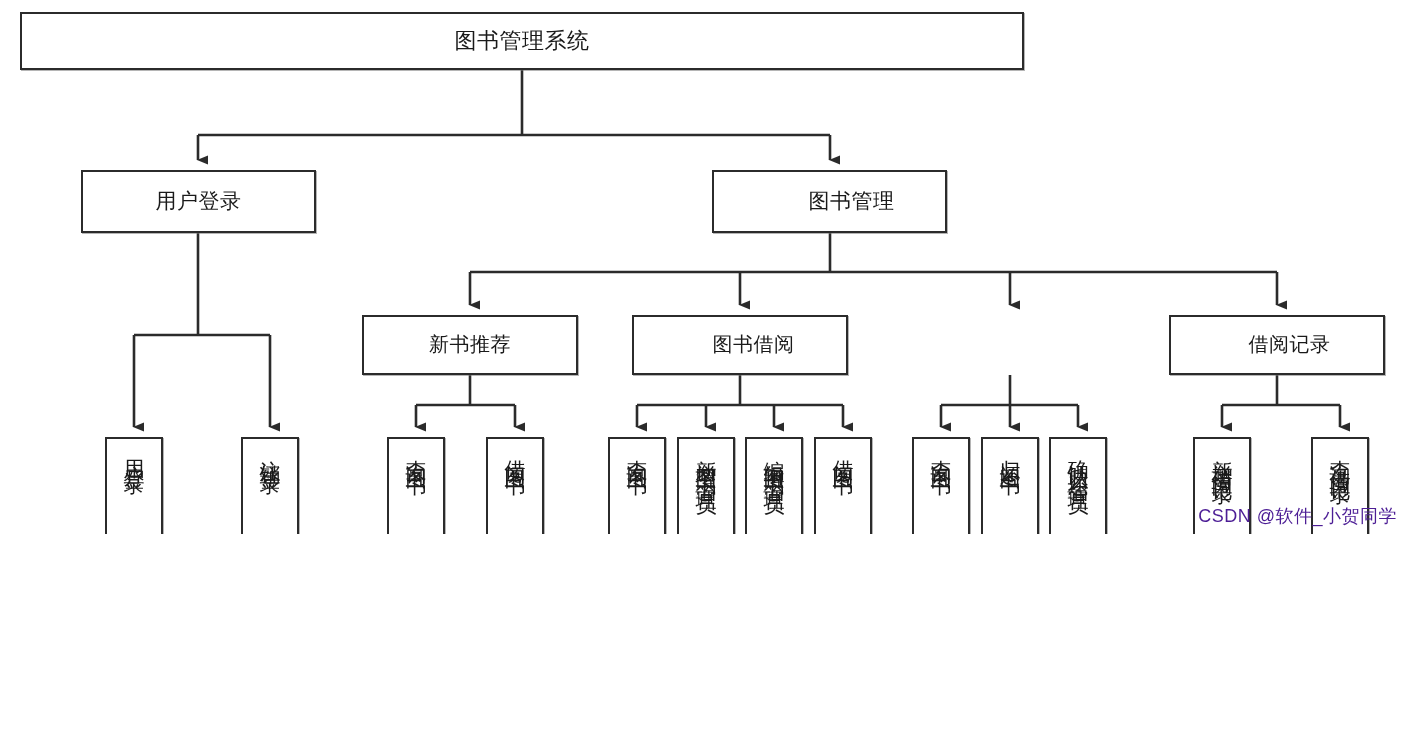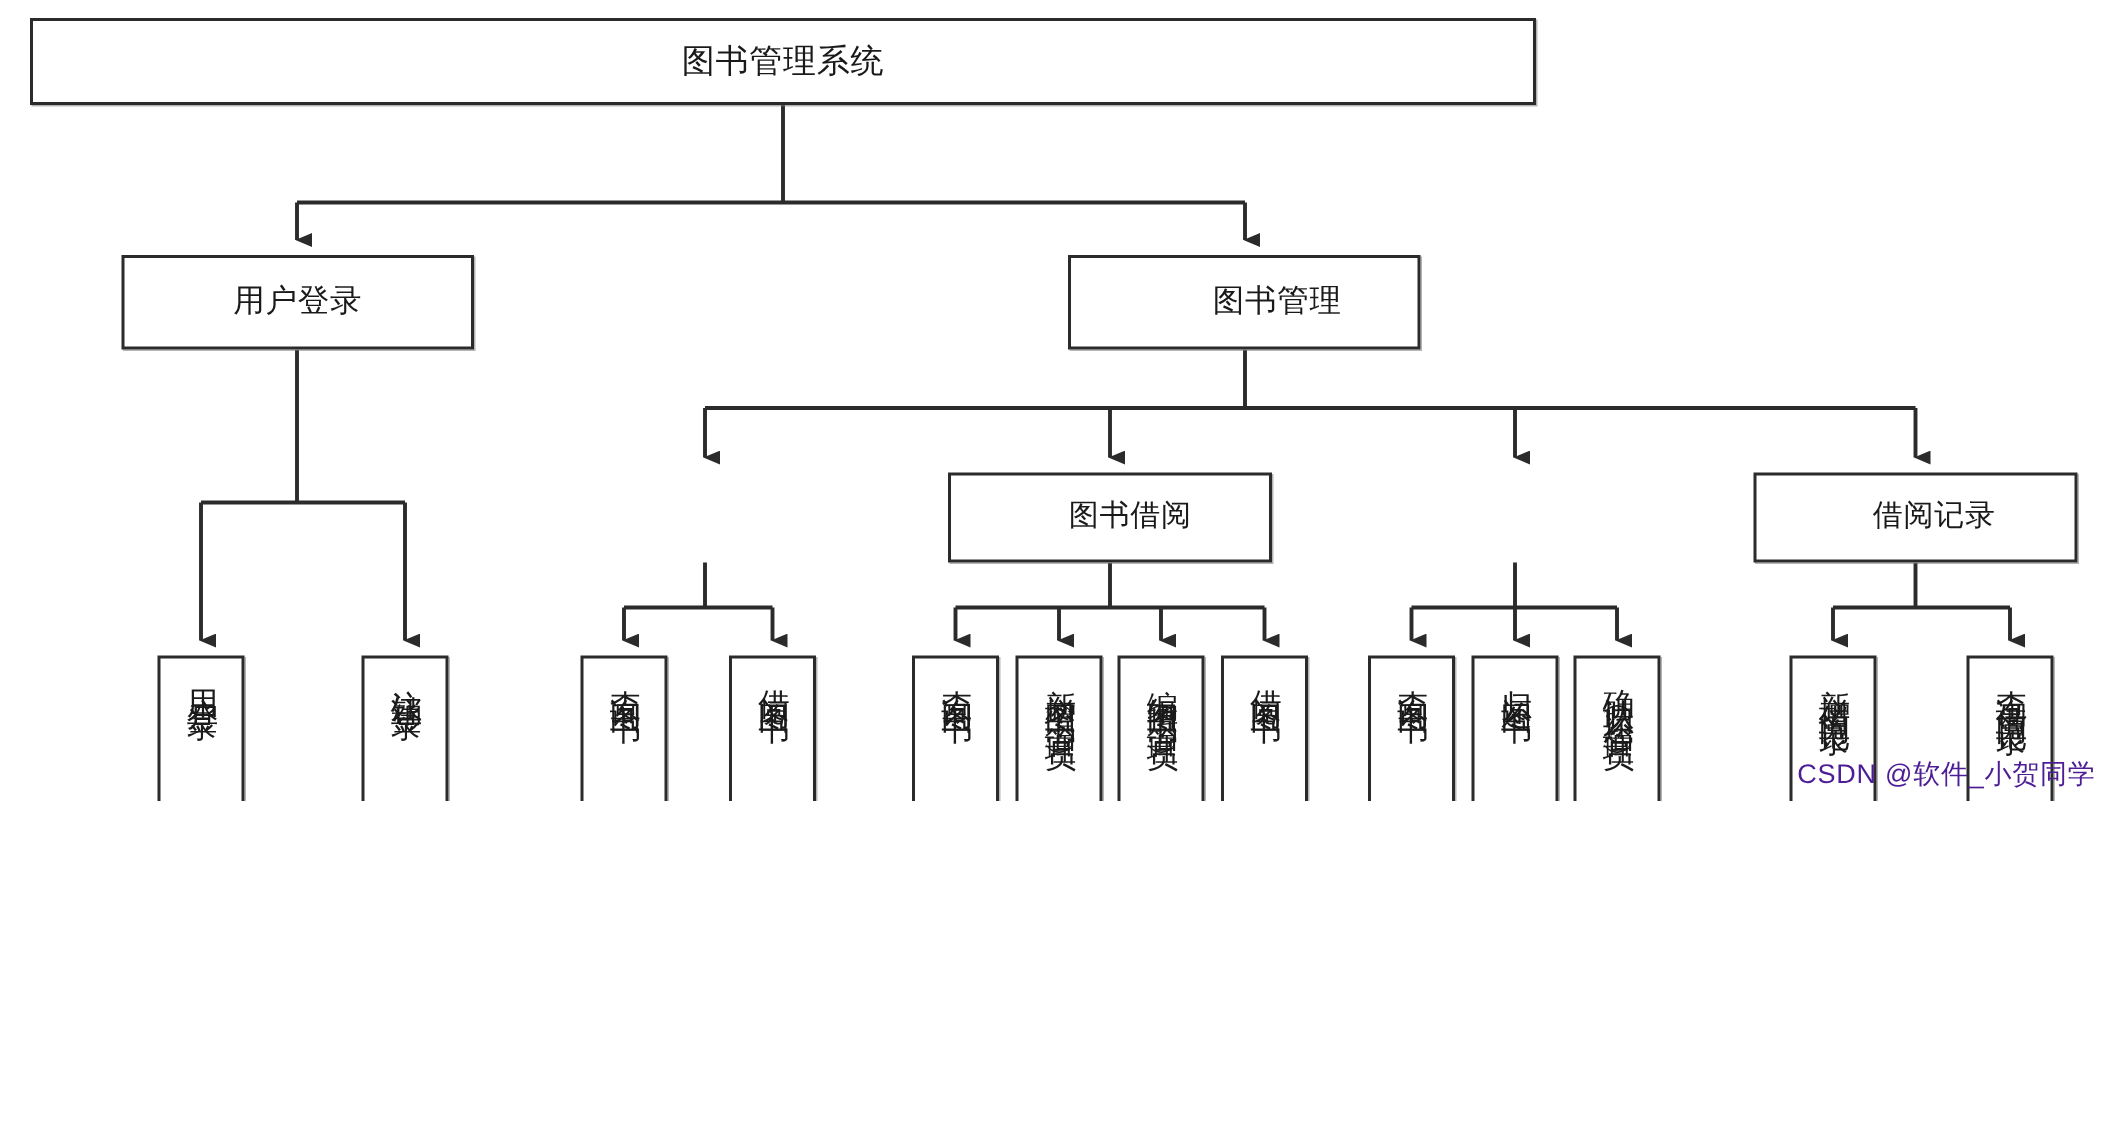--- a/index.html
+++ b/index.html
@@ -140,20 +140,23 @@
   </div>
 
   <div class="node level-mid" style="left:81px; top:170px; width:235px; height:63px;">
     <span class="node-label">用户登录</span>
   </div>
 
   <div class="node level-mid" style="left:712px; top:170px; width:235px; height:63px;padding-left:44px;">
     <span class="node-label">图书管理</span>
   </div>
 
+  <div class="node level-sub" style="left:362px; top:315px; width:216px; height:60px;">
+    <span class="node-label">新书推荐</span>
+  </div>
 
   <div class="node level-sub" style="left:632px; top:315px; width:216px; height:60px;padding-left:27px;">
     <span class="node-label">图书借阅</span>
   </div>
 
 
   <div class="node level-sub" style="left:1169px; top:315px; width:216px; height:60px;padding-left:25px;">
     <span class="node-label">借阅记录</span>
   </div>
 

